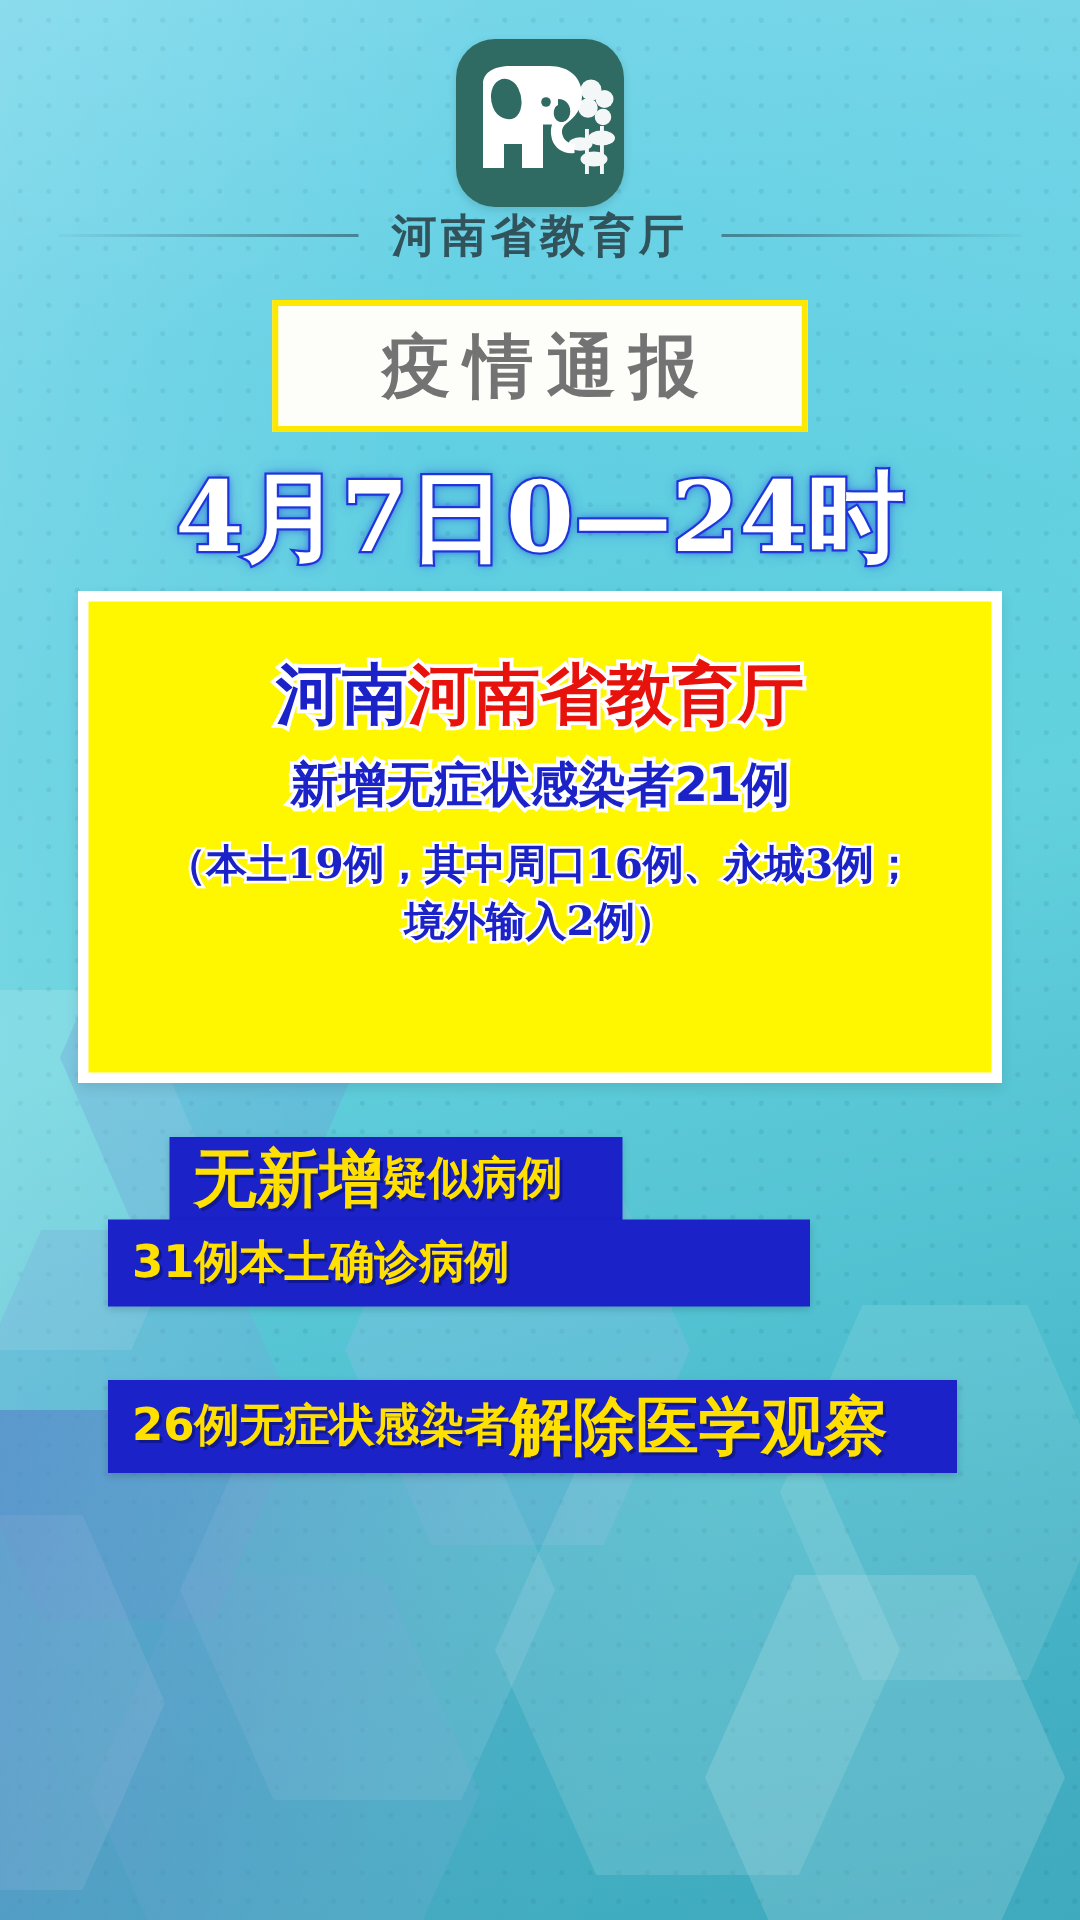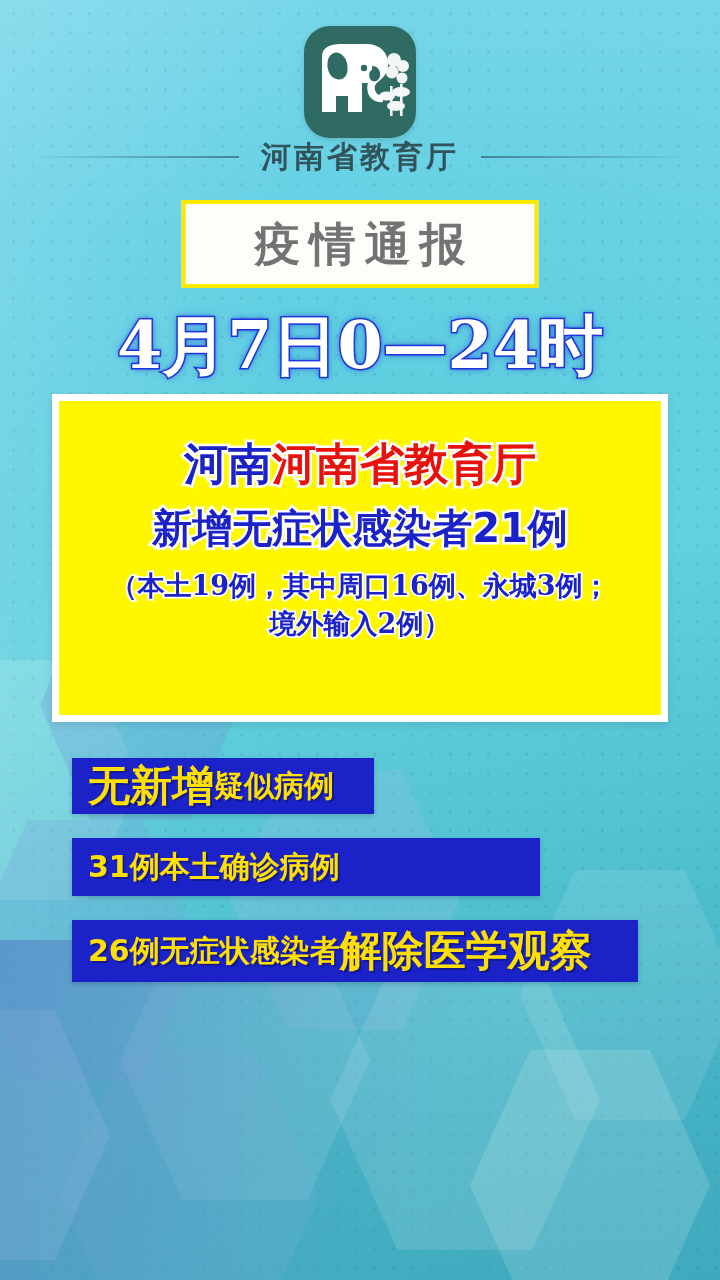--- a/index.html
+++ b/index.html
@@ -176,21 +176,21 @@
     margin-top: 14px;
   }
   .yp-line1 .red {
     color: #e8120c;
     -webkit-text-stroke: 5px #ffffff;
     paint-order: stroke fill;
   }
   .yp-line2 {
     margin-top: 18px;
     font-family: "DejaVu Sans", "Liberation Sans", sans-serif;
-    font-size: 40px;
+    font-size: 32px;
     font-weight: bold;
     color: #1a22c8;
     -webkit-text-stroke: 5px #ffffff;
     paint-order: stroke fill;
     line-height: 1.12;
     white-space: nowrap;
   }
   .yp-note {
     margin-top: 16px;
     font-family: "DejaVu Serif", "Liberation Serif", serif;
@@ -223,22 +223,22 @@
     text-shadow: 2px 2px 0 rgba(0,0,0,0.28);
   }
   .banner .small {
     font-family: "DejaVu Sans", "Liberation Sans", sans-serif;
     font-size: 30px;
     font-weight: bold;
     color: #ffe000;
     line-height: 1;
     text-shadow: 2px 2px 0 rgba(0,0,0,0.28);
   }
-  #banner-1 { top: 758px; width: 302px; height: 56px; }
-  #banner-2 { top: 838px; width: 468px; height: 58px; justify-content: space-between; }
+  #banner-1 { top: 758px; width: 302px; height: 56px; margin-left: 41px; }
+  #banner-2 { top: 813px; width: 468px; height: 58px; justify-content: space-between; }
   #banner-3 { top: 920px; width: 566px; height: 62px; }
 </style>
 </head>
 <body>
 
 <div id="poster">
 
   <div class="bg-dots"></div>
   <div class="bg-sheen"></div>
 

